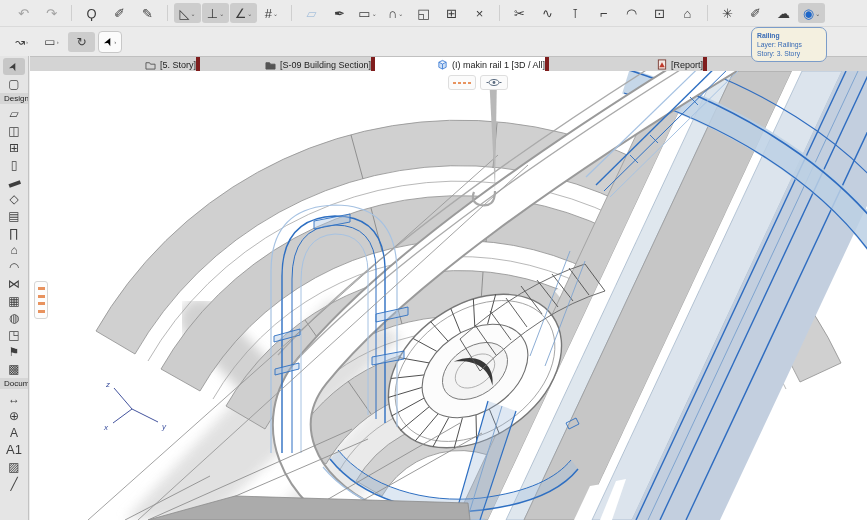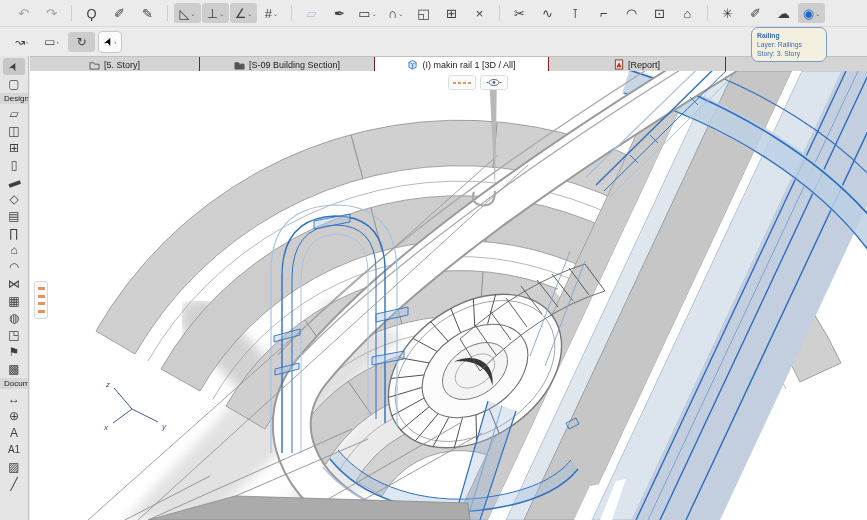--- a/index.html
+++ b/index.html
@@ -20,21 +20,21 @@
   .tb2{position:absolute;left:0;top:27px;width:867px;height:29px;background:#ebebeb;
        display:flex;align-items:center;padding-left:8px;box-sizing:border-box;gap:3px;}
   .tb2 .tbtn{font-size:12px;}
   .whiteseg{background:#fbfbfb;border:1px solid #c8c8c8;border-radius:4px;height:20px;
             display:flex;align-items:center;padding:0 5px;}
   .rot-cursor{display:inline-block;transform:rotate(-65deg);font-size:11px;}
   .rot-beam{display:inline-block;transform:rotate(-20deg);}
   
   .tabbar{position:absolute;left:30px;top:56px;width:837px;height:15px;background:#d4d4d4;
           border-top:1px solid #c0c0c0;display:flex;font-size:9px;color:#222;}
-  .tab{display:flex;align-items:center;justify-content:center;gap:4px;border-right:1px solid #7f1d1d;
+  .tab{display:flex;align-items:center;justify-content:flex-end;gap:4px;border-right:4px solid #7f1d1d;
        box-sizing:border-box;height:15px;}
   .tab.active{background:#ffffff;}
   .tab svg{flex:none;}
   .tabfill{flex:1;}
   
   .sidebar{position:absolute;left:0;top:56px;width:29px;height:464px;background:#e5e5e5;
            border-right:1px solid #c2c2c2;display:flex;flex-direction:column;align-items:center;
            padding-top:2px;box-sizing:border-box;}
   .stool{width:22px;height:17px;display:flex;align-items:center;justify-content:center;
          font-size:12px;color:#3f3f3f;border-radius:3px;flex:none;}
@@ -146,21 +146,21 @@
           <path d="M1,3 h4 l1,1.6 h5 v5.4 h-10 z" fill="#555" stroke="#555" stroke-width="1"></path>
         </svg>
       <span>[S-09 Building Section]</span>
     </div>
     <div class="tab active" style="width:174px;">
       <svg width="11" height="11" viewBox="0 0 12 12">
           <path d="M2,3.5 L6,1.5 L10,3.5 L10,9 L6,11 L2,9 Z M2,3.5 L6,5.5 L10,3.5 M6,5.5 L6,11" fill="#cfe0f5" stroke="#3a7bd5" stroke-width="0.9"></path>
         </svg>
       <span>(I) makin rail 1 [3D / All]</span>
     </div>
-    <div class="tab" style="width:177px;">
+    <div class="tab" style="width:158px;">
       <svg width="10" height="11" viewBox="0 0 10 12">
           <rect x="1" y="1" width="8" height="10" fill="#f3e6e2" stroke="#7a3b32" stroke-width="1"></rect>
           <path d="M5,3.5 L8,9 L2,9 Z" fill="#c03a2b"></path>
         </svg>
       <span>[Report]</span>
     </div>
     <div class="tabfill"></div>
   </div>
 
   <div class="sidebar">
@@ -184,21 +184,21 @@
     <span class="stool">⋈</span>
     <span class="stool">▦</span>
     <span class="stool">◍</span>
     <span class="stool">◳</span>
     <span class="stool">⚑</span>
     <span class="stool">▩</span>
     <span class="slabel">Docume</span>
     <span class="stool">↔</span>
     <span class="stool">⊕</span>
     <span class="stool">A</span>
-    <span class="stool" style="font-size:10px;">A1</span>
+    <span class="stool" style="font-size:13px;">A1</span>
     <span class="stool">▨</span>
     <span class="stool">╱</span>
   </div>
 
   <div class="viewport">
     <svg width="837" height="449" viewBox="0 0 837 449">
       <defs>
         <filter id="soft" x="-30%" y="-30%" width="160%" height="160%">
             <feGaussianBlur stdDeviation="6"></feGaussianBlur>
           </filter>

